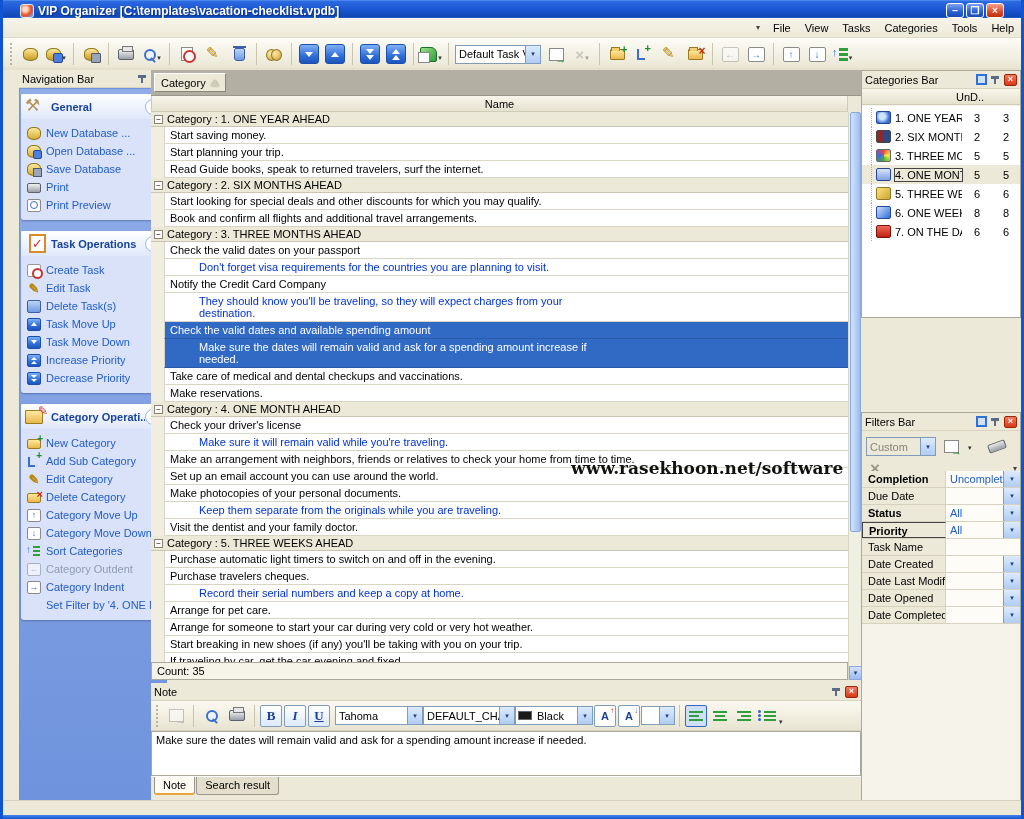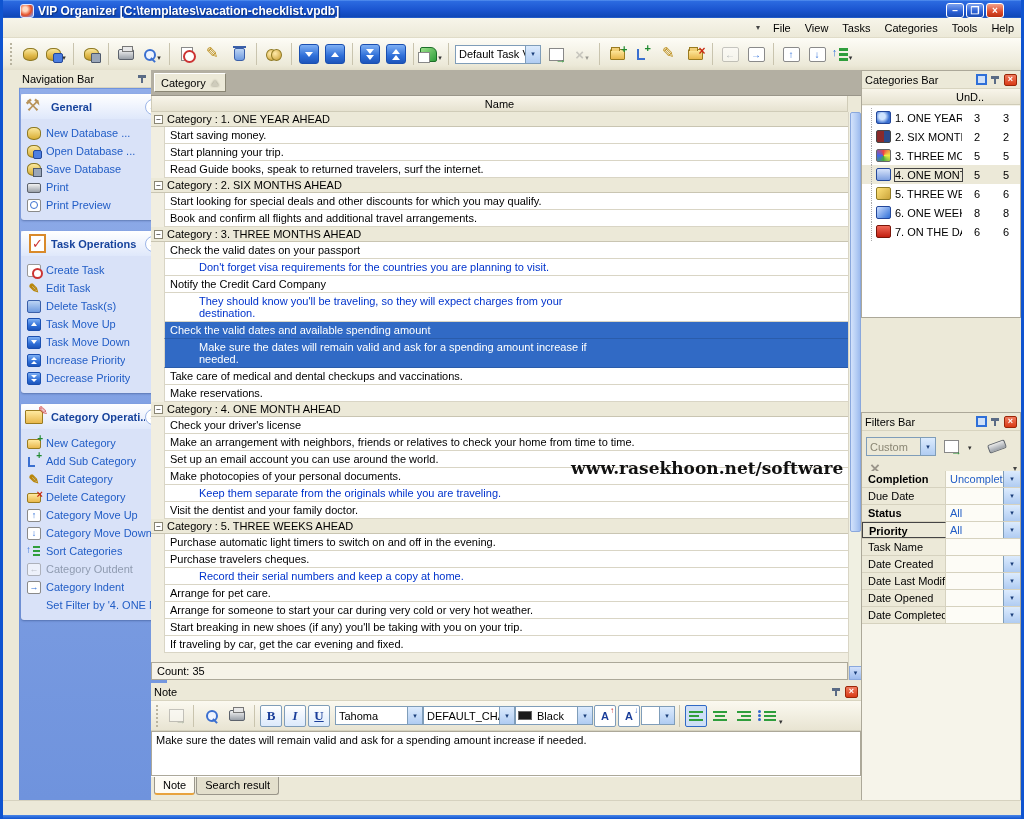--- a/index.html
+++ b/index.html
@@ -613,20 +613,24 @@
             <span class="cardtext">Make reservations.</span>
           </div>
           <div class="lrow category">
             <span class="expand">−</span>
             <span class="cardtext">Category : 4. ONE MONTH AHEAD</span>
           </div>
           <div class="lrow task">
 
             <span class="cardtext">Check your driver's license</span>
           </div>
+          <div class="lrow note">
+
+            <span class="cardtext">Make sure it will remain valid while you're traveling.</span>
+          </div>
           <div class="lrow task">
 
             <span class="cardtext">Make an arrangement with neighbors, friends or relatives to check your home from time to time.</span>
           </div>
           <div class="lrow task">
 
             <span class="cardtext">Set up an email account you can use around the world.</span>
           </div>
           <div class="lrow task">
 

